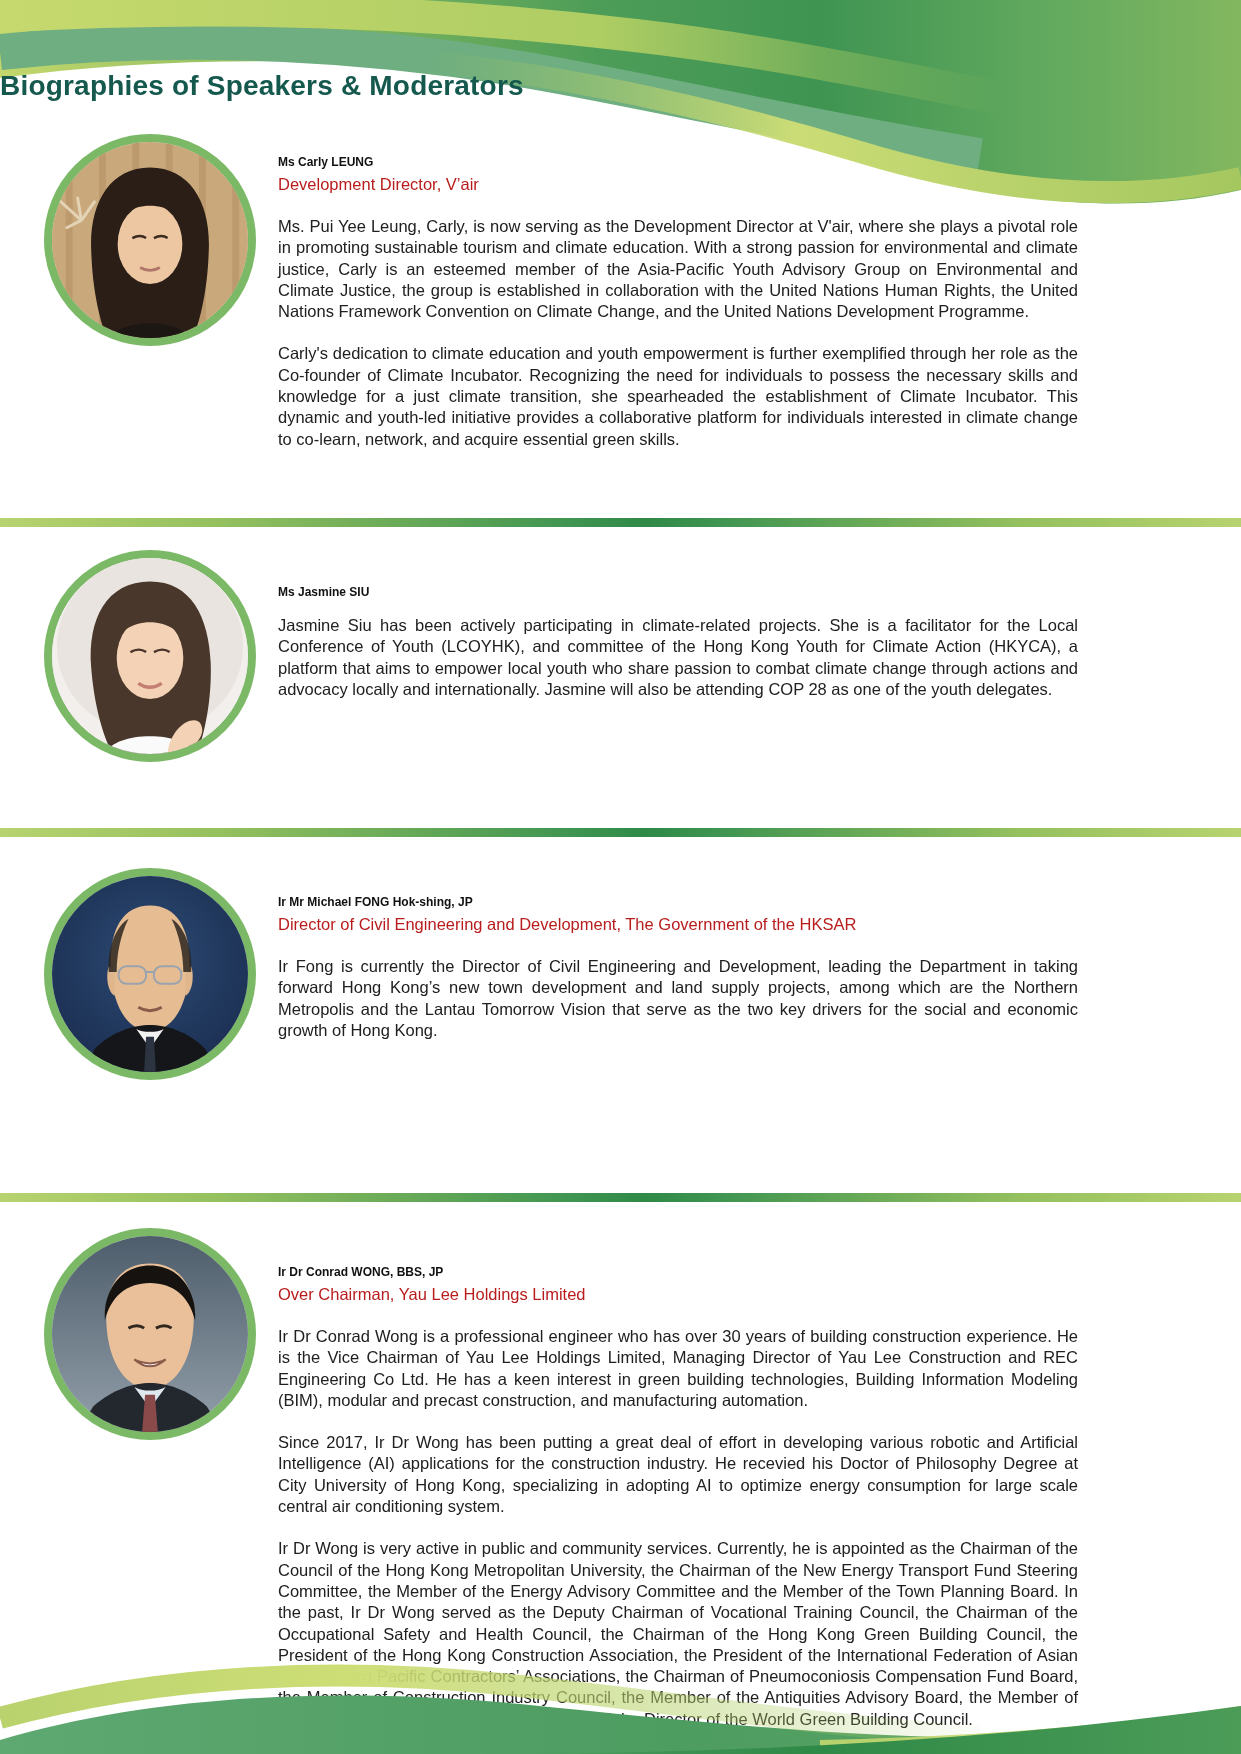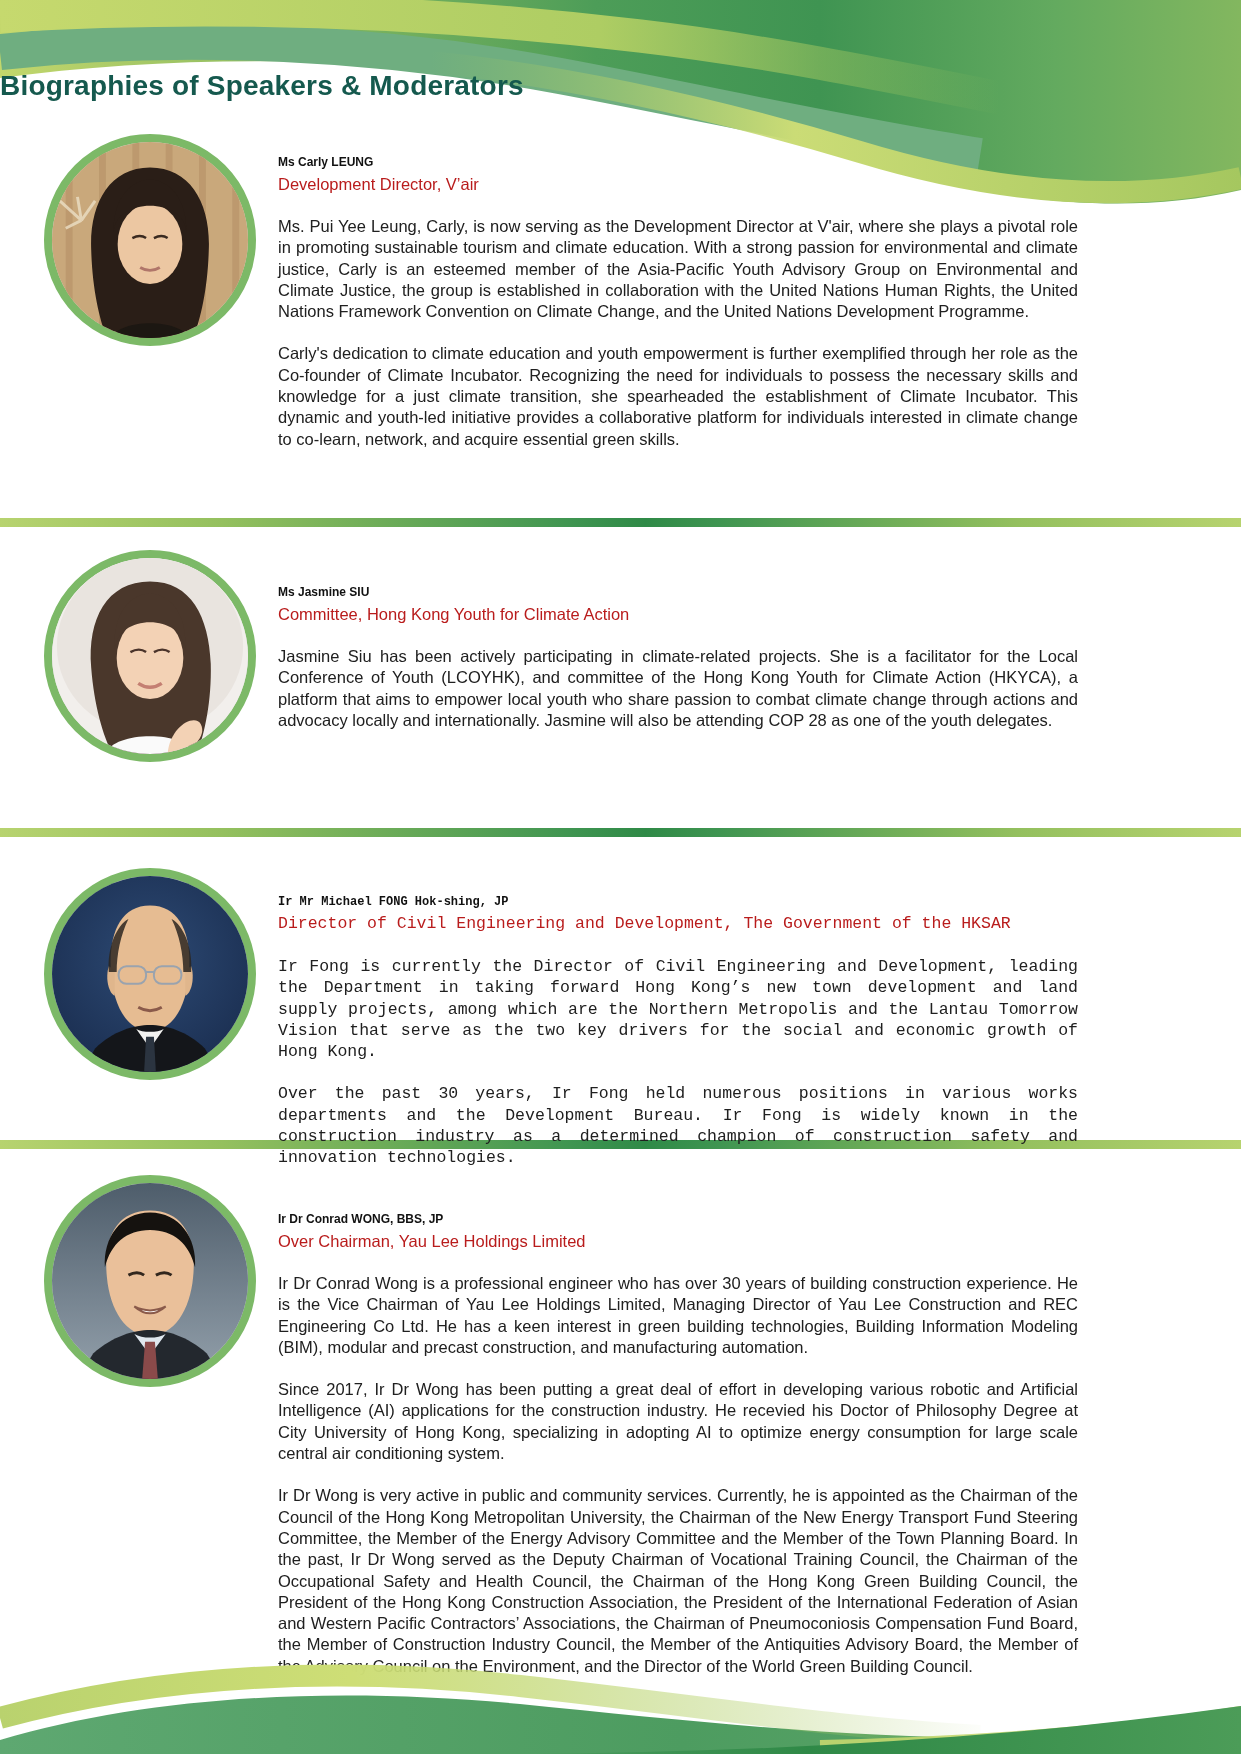--- a/index.html
+++ b/index.html
@@ -21,21 +21,21 @@
     font-weight: 700;
     color: #15594e;
     letter-spacing: 0.2px;
   }
 
   .content { position: absolute; top: 118px; left: 0; width: 1241px; }
 
   .bio-section { display: flex; box-sizing: border-box; }
   .bio-section.s1 { height: 400px; }
   .bio-section.s2 { height: 301px; }
-  .bio-section.s3 { height: 303px; font-family: Liberation Mono, monospace; }
+  .bio-section.s3 { height: 356px; }
 
   .photo-col { width: 278px; flex: none; box-sizing: border-box; padding-left: 44px; }
   .s1 .photo-col { padding-top: 16px; }
   .s2 .photo-col { padding-top: 23px; }
   .s3 .photo-col { padding-top: 31px; }
   .s4 .photo-col { padding-top: 26px; }
 
   .photo-ring {
     width: 196px; height: 196px;
     border-radius: 50%;
@@ -153,21 +153,20 @@
           <path d="M64,94 C66,56 134,56 136,94 C138,64 126,38 100,36 C74,38 62,64 64,94 Z" fill="#4a372b"></path>
           <path d="M80,96 q9,-5 16,0 M104,96 q9,-5 16,0" stroke="#4a332a" stroke-width="2.5" fill="none"></path>
           <path d="M88,128 q12,8 24,0" stroke="#c47f72" stroke-width="3.5" fill="none"></path>
           <path d="M55,200 C62,176 138,176 145,200 Z" fill="#fafafa"></path>
           <path d="M118,200 C120,172 146,158 152,170 C158,182 142,196 132,200 Z" fill="#f3d2b5"></path>
         </svg>
       </div>
     </div>
     <div class="text-col">
       <div class="speaker-name">Ms Jasmine SIU</div>
-      <div class="speaker-role">Committee, Hong Kong Youth for Climate Action</div>
       <p class="bio">Jasmine Siu has been actively participating in climate-related projects. She is a facilitator for the Local Conference of Youth (LCOYHK), and committee of the Hong Kong Youth for Climate Action (HKYCA), a platform that aims to empower local youth who share passion to combat climate change through actions and advocacy locally and internationally. Jasmine will also be attending COP 28 as one of the youth delegates.</p>
     </div>
   </div>
 
   <div class="divider"></div>
 
   <div class="bio-section s3">
     <div class="photo-col">
       <div class="photo-ring">
         <svg width="196" height="196" viewBox="0 0 200 200">
@@ -192,21 +191,20 @@
           <path d="M30,200 L44,176 C62,158 84,152 100,152 C116,152 138,158 156,176 L170,200 Z" fill="#14161a"></path>
           <path d="M86,156 L100,176 L114,156 C108,160 92,160 86,156 Z" fill="#f2f2f0"></path>
           <path d="M96,164 L104,164 L106,200 L94,200 Z" fill="#2b3440"></path>
         </svg>
       </div>
     </div>
     <div class="text-col">
       <div class="speaker-name">Ir Mr Michael FONG Hok-shing, JP</div>
       <div class="speaker-role">Director of Civil Engineering and Development, The Government of the HKSAR</div>
       <p class="bio">Ir Fong is currently the Director of Civil Engineering and Development, leading the Department in taking forward Hong Kong’s new town development and land supply projects, among which are the Northern Metropolis and the Lantau Tomorrow Vision that serve as the two key drivers for the social and economic growth of Hong Kong.</p>
-      <p class="bio">Over the past 30 years, Ir Fong held numerous positions in various works departments and the Development Bureau.  Ir Fong is widely known in the construction industry as a determined champion of construction safety and innovation technologies.</p>
     </div>
   </div>
 
   <div class="divider"></div>
 
   <div class="bio-section s4">
     <div class="photo-col">
       <div class="photo-ring">
         <svg width="196" height="196" viewBox="0 0 200 200">
           <defs>

